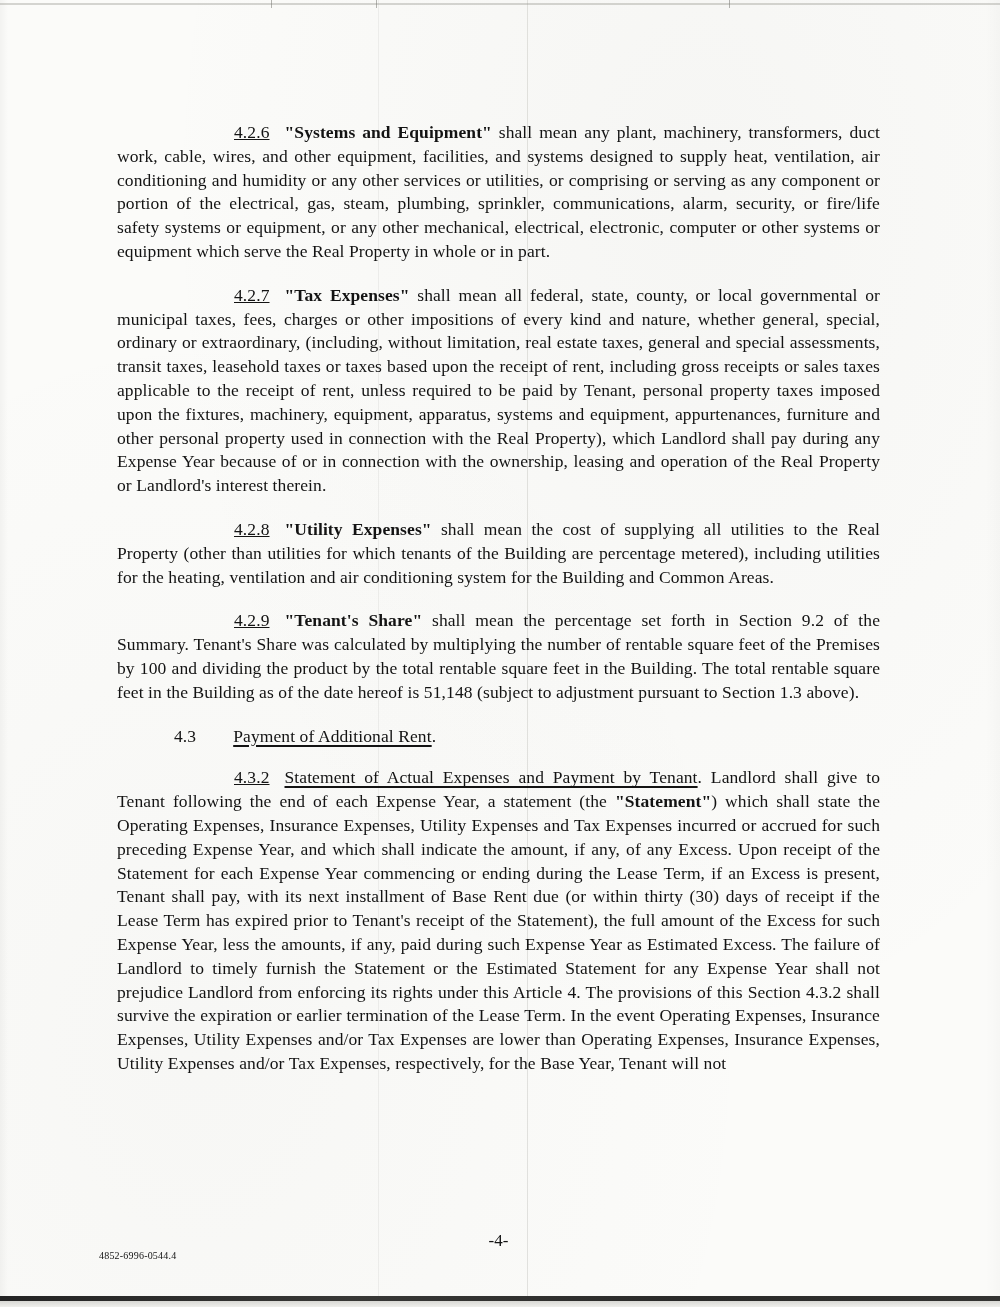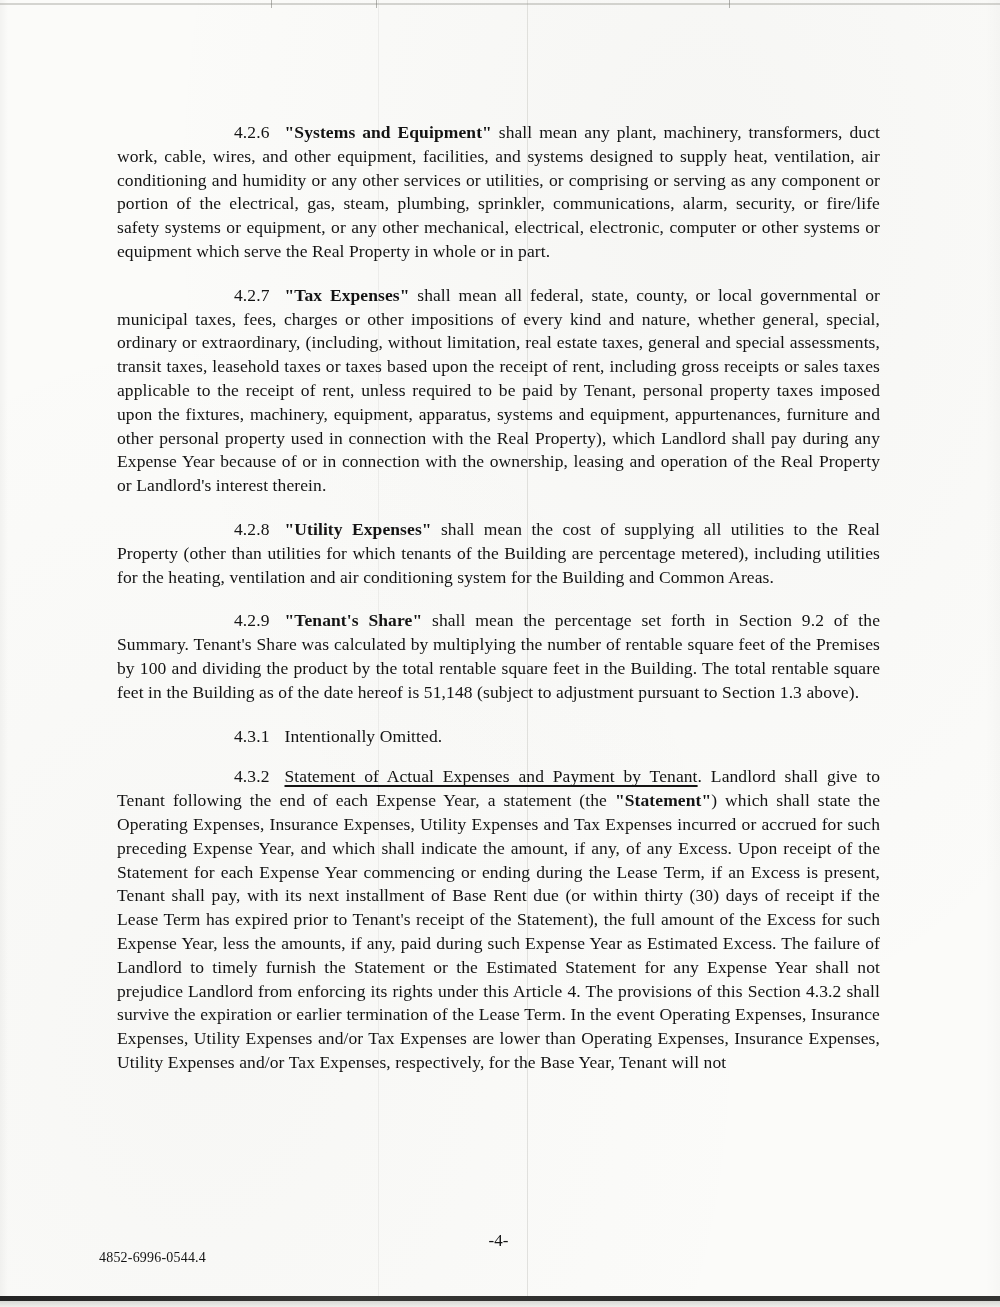--- a/index.html
+++ b/index.html
@@ -52,41 +52,41 @@
     left: 117px;
     top: 121px;
     width: 763px;
     text-align: justify;
     font-size: 17.5px;
     line-height: 23.8px;
     letter-spacing: 0.1px;
   }
   .content p { margin: 0 0 20px 0; }
   .para-indent { text-indent: 117px; }
-  .sec-num { margin-right: 15px; }
+  .sec-num { margin-right: 15px; text-decoration: underline; }
   .num-43 { margin-left: 57px; margin-right: 37px; }
   .heading-43 { margin-bottom: 18px !important; }
   .item-431 { margin-bottom: 17px !important; }
   b, .bold { font-weight: bold; }
   .ul {
     text-decoration: underline;
     text-decoration-thickness: 1.5px;
     text-underline-offset: 3px;
   }
   
   .footer-page-num {
     position: absolute;
     left: 117px; top: 1231px; width: 763px;
     text-align: center;
     font-size: 17px;
   }
   .footer-doc-num {
     position: absolute;
     left: 99px; top: 1250px;
-    font-size: 14px;
+    font-size: 10px;
     letter-spacing: 0.2px;
   }
 </style>
 </head>
 <body>
 
 <div class="scan-page">
 
   <div class="edge-top-line"></div>
   <div class="edge-tick" style="left:271px;"></div>
@@ -108,24 +108,24 @@
     </p>
 
     <p class="para-indent">
       <span class="sec-num">4.2.8</span><b>"Utility Expenses"</b><span> shall mean the cost of supplying all utilities to the Real Property (other than utilities for which tenants of the Building are percentage metered), including utilities for the heating, ventilation and air conditioning system for the Building and Common Areas.</span>
     </p>
 
     <p class="para-indent">
       <span class="sec-num">4.2.9</span><b>"Tenant's Share"</b><span> shall mean the percentage set forth in Section 9.2 of the Summary.  Tenant's Share was calculated by multiplying the number of rentable square feet of the Premises by 100 and dividing the product by the total rentable square feet in the Building.  The total rentable square feet in the Building as of the date hereof is 51,148 (subject to adjustment pursuant to Section 1.3 above).</span>
     </p>
 
+    <p class="heading-43">
+      <span class="num-43">4.3</span><span class="ul">Payment of Additional Rent</span><span>.</span>
+    </p>
 
-    <p class="para-indent item-431">
-      <span class="sec-num">4.3.1</span><span>Intentionally Omitted.</span>
-    </p>
 
     <p class="para-indent">
       <span class="sec-num">4.3.2</span><span class="ul">Statement of Actual Expenses and Payment by Tenant</span><span>.  Landlord shall give to Tenant following the end of each Expense Year, a statement (the </span><b>"Statement"</b><span>) which shall state the Operating Expenses, Insurance Expenses, Utility Expenses and Tax Expenses incurred or accrued for such preceding Expense Year, and which shall indicate the amount, if any, of any Excess.  Upon receipt of the Statement for each Expense Year commencing or ending during the Lease Term, if an Excess is present, Tenant shall pay, with its next installment of Base Rent due (or within thirty (30) days of receipt if the Lease Term has expired prior to Tenant's receipt of the Statement), the full amount of the Excess for such Expense Year, less the amounts, if any, paid during such Expense Year as Estimated Excess.  The failure of Landlord to timely furnish the Statement or the Estimated Statement for any Expense Year shall not prejudice Landlord from enforcing its rights under this Article 4.  The provisions of this Section 4.3.2 shall survive the expiration or earlier termination of the Lease Term.  In the event Operating Expenses, Insurance Expenses, Utility Expenses and/or Tax Expenses are lower than Operating Expenses, Insurance Expenses, Utility Expenses and/or Tax Expenses, respectively, for the Base Year, Tenant will not</span>
     </p>
 
   </div>
 
   <div class="footer-page-num">-4-</div>
   <div class="footer-doc-num">4852-6996-0544.4</div>
 

